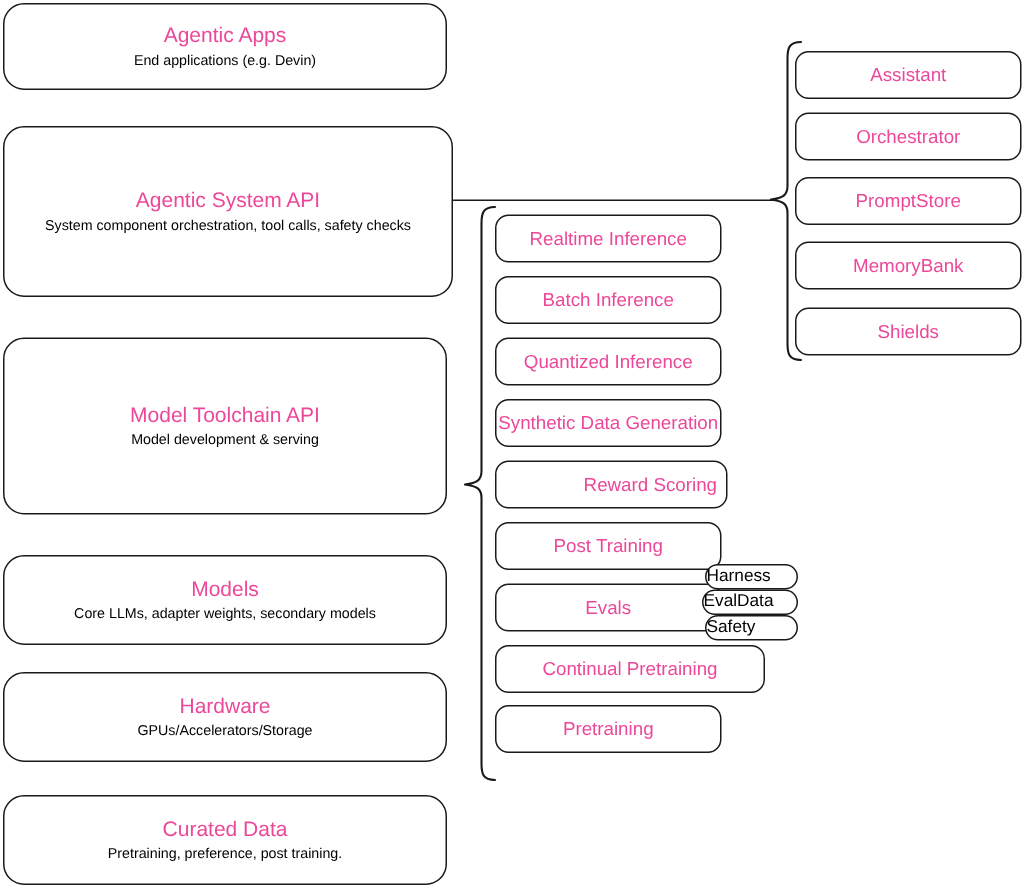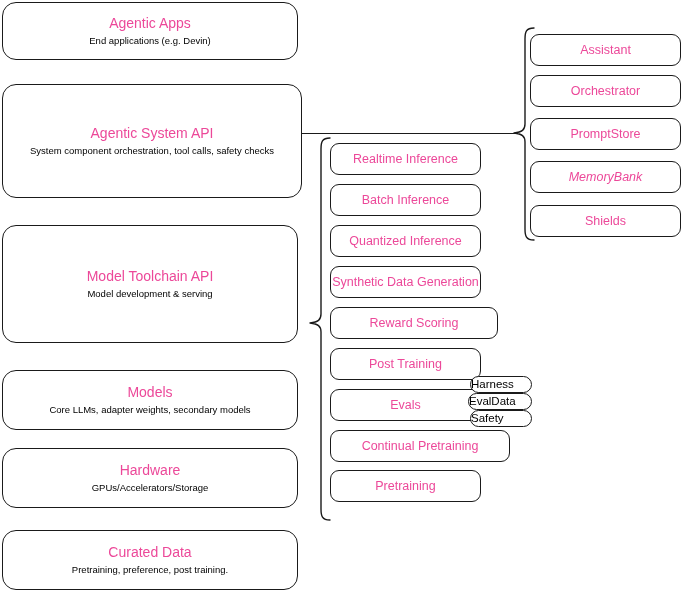--- a/index.html
+++ b/index.html
@@ -152,21 +152,21 @@
   </div>
   <div class="node cap" style="left:330px; top:184px; width:151px; height:32px;">
     <div class="title">Batch Inference</div>
   </div>
   <div class="node cap" style="left:330px; top:225px; width:151px; height:32px;">
     <div class="title">Quantized Inference</div>
   </div>
   <div class="node cap" style="left:330px; top:266px; width:151px; height:32px;">
     <div class="title">Synthetic Data Generation</div>
   </div>
-  <div class="node cap" style="left:330px; top:307px; width:168px; height:32px;">
+  <div class="node cap" style="left:330px; top:307px; width:155px; height:32px;align-items:flex-end;">
     <div class="title">Reward Scoring</div>
   </div>
   <div class="node cap" style="left:330px; top:348px; width:151px; height:32px;">
     <div class="title">Post Training</div>
   </div>
   <div class="node cap" style="left:330px; top:389px; width:151px; height:32px;">
     <div class="title">Evals</div>
   </div>
   <div class="node cap" style="left:330px; top:430px; width:180px; height:32px;">
     <div class="title">Continual Pretraining</div>
@@ -187,20 +187,20 @@
 
   <div class="node cap" style="left:530px; top:34px; width:151px; height:32px;">
     <div class="title">Assistant</div>
   </div>
   <div class="node cap" style="left:530px; top:75px; width:151px; height:32px;">
     <div class="title">Orchestrator</div>
   </div>
   <div class="node cap" style="left:530px; top:118px; width:151px; height:32px;">
     <div class="title">PromptStore</div>
   </div>
-  <div class="node cap" style="left:530px; top:161px; width:151px; height:32px;font-style:italic;">
+  <div class="node cap" style="left:530px; top:161px; width:151px; height:32px;">
     <div class="title">MemoryBank</div>
   </div>
   <div class="node cap" style="left:530px; top:205px; width:151px; height:32px;">
     <div class="title">Shields</div>
   </div>
 
 </div>
 
 </body></html>

